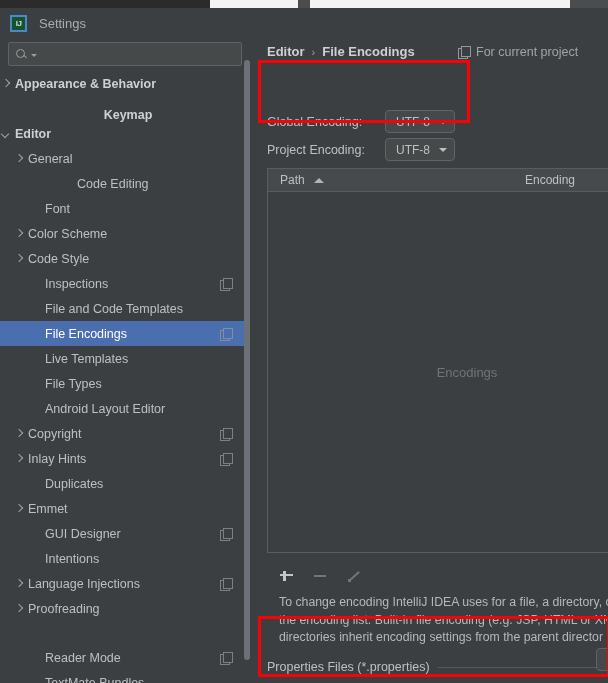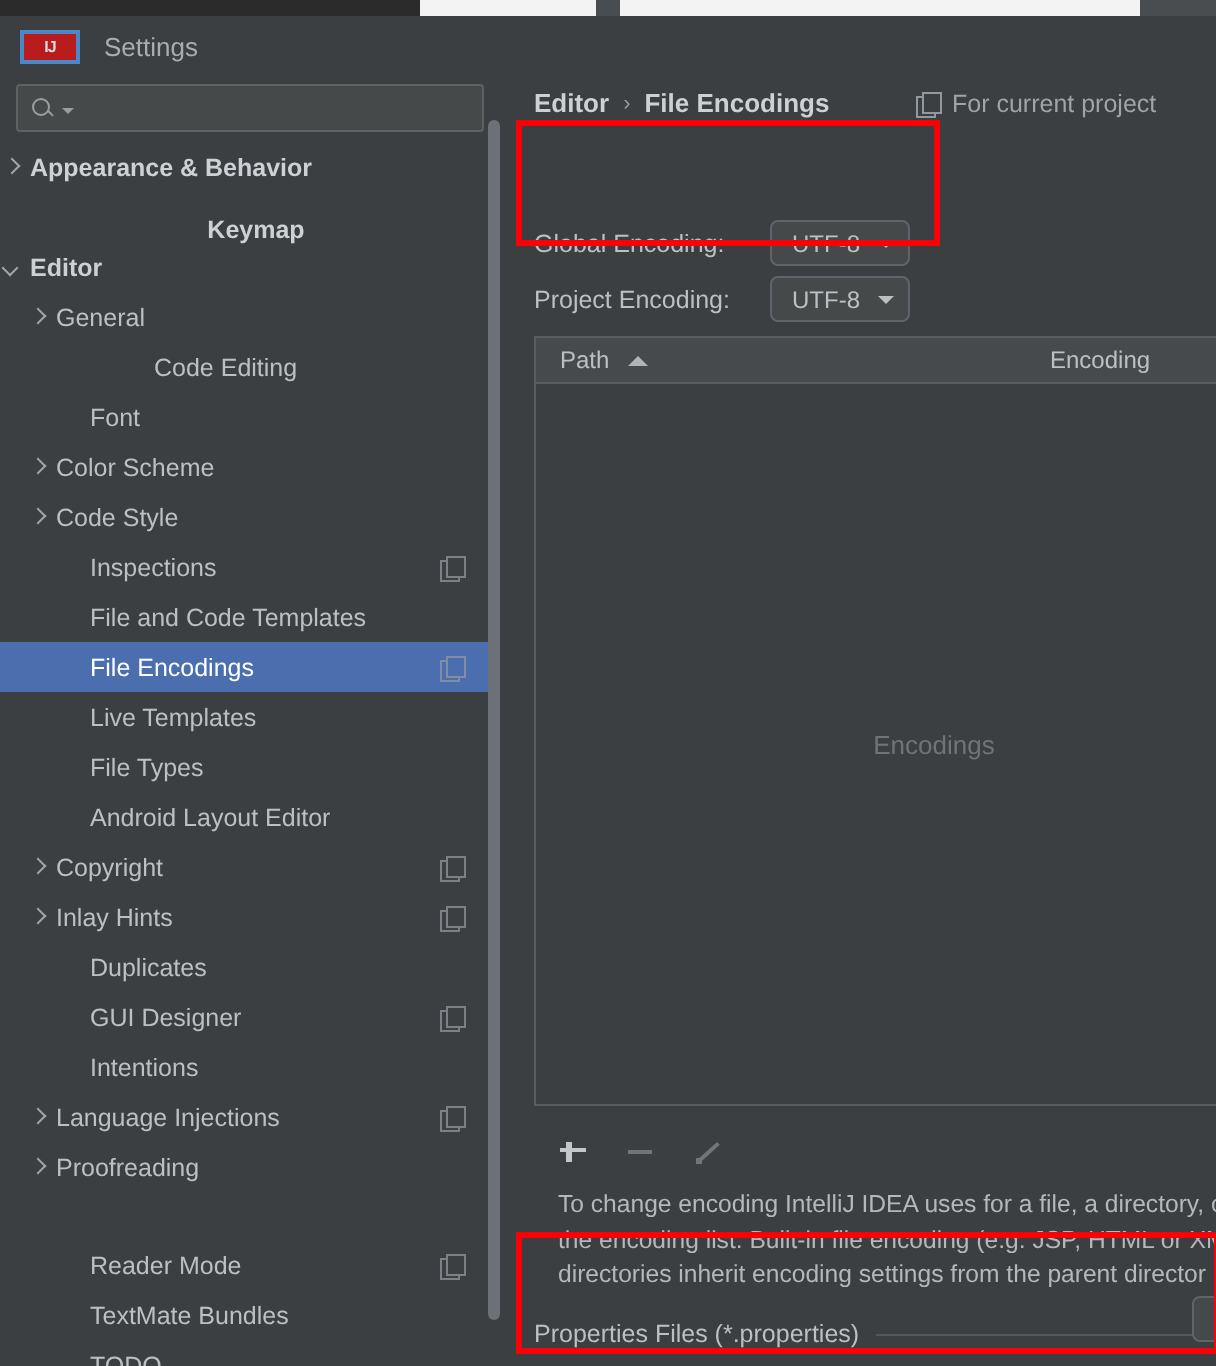--- a/index.html
+++ b/index.html
@@ -42,23 +42,23 @@
   .titlebar {
     position: absolute;
     top: 8px; left: 0;
     width: 608px; height: 30px;
     background: #3c3f41;
     display: flex;
     align-items: center;
     padding-left: 10px;
   }
   .ij-logo {
-    width: 30px; height: 17px;
+    width: 17px; height: 17px;
     border: 2px solid #4a88c7;
-    background: #b91c1c;
+    background: #14532d;
     display: flex;
     align-items: center;
     justify-content: center;
     font-size: 8px;
     font-weight: bold;
     color: #dcdcdc;
     letter-spacing: -0.5px;
     font-family: "Liberation Sans", sans-serif;
     flex: none;
   }
@@ -548,20 +548,24 @@
         </div>
         <div class="tree-item" style="padding-left: 13px;">
           <span class="tw right"></span>
           <span class="tree-label">Inlay Hints</span>
           <span class="scope-icon"></span>
         </div>
         <div class="tree-item" style="padding-left: 30px;">
           <span class="tw"></span>
           <span class="tree-label">Duplicates</span>
         </div>
+        <div class="tree-item" style="padding-left: 13px;">
+          <span class="tw right"></span>
+          <span class="tree-label">Emmet</span>
+        </div>
         <div class="tree-item" style="padding-left: 30px; justify-content: center;">
           <span class="tw"></span>
           <span class="tree-label">GUI Designer</span>
           <span class="scope-icon"></span>
         </div>
         <div class="tree-item" style="padding-left: 30px;">
           <span class="tw"></span>
           <span class="tree-label">Intentions</span>
         </div>
         <div class="tree-item" style="padding-left: 13px;">

